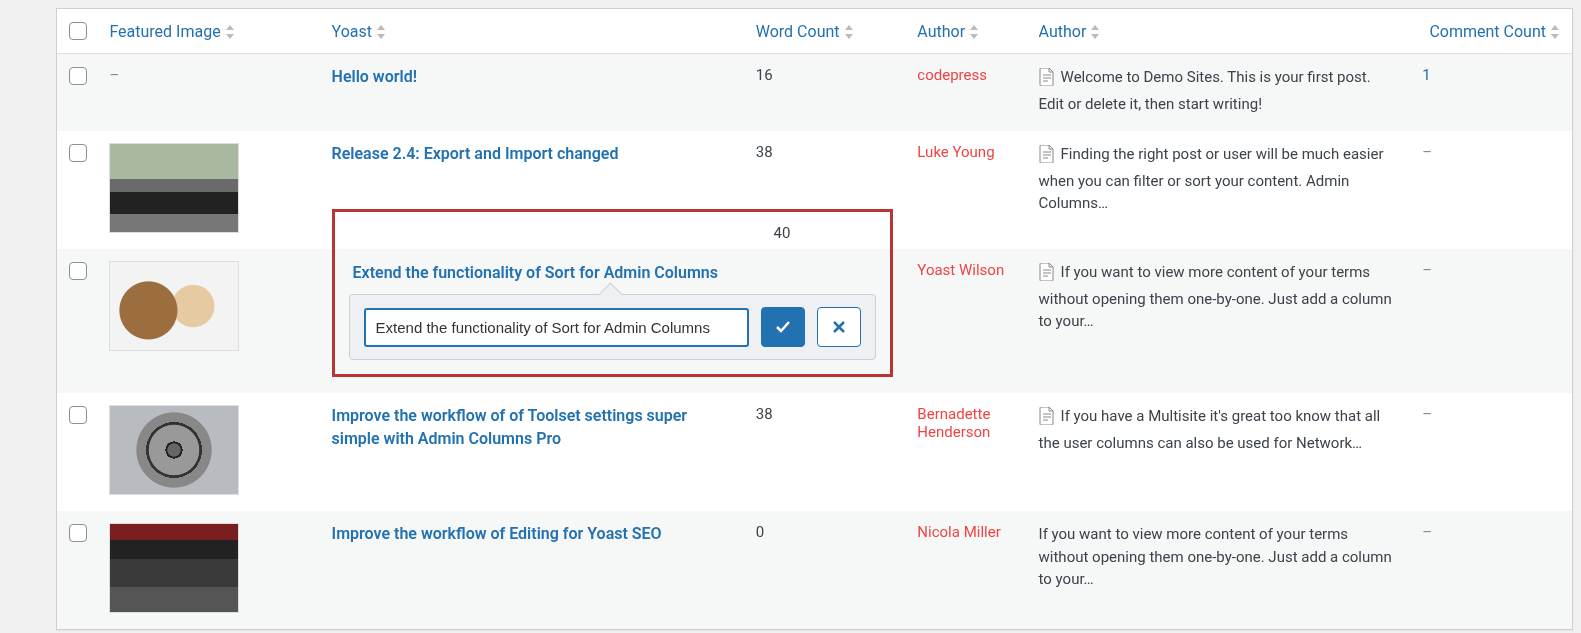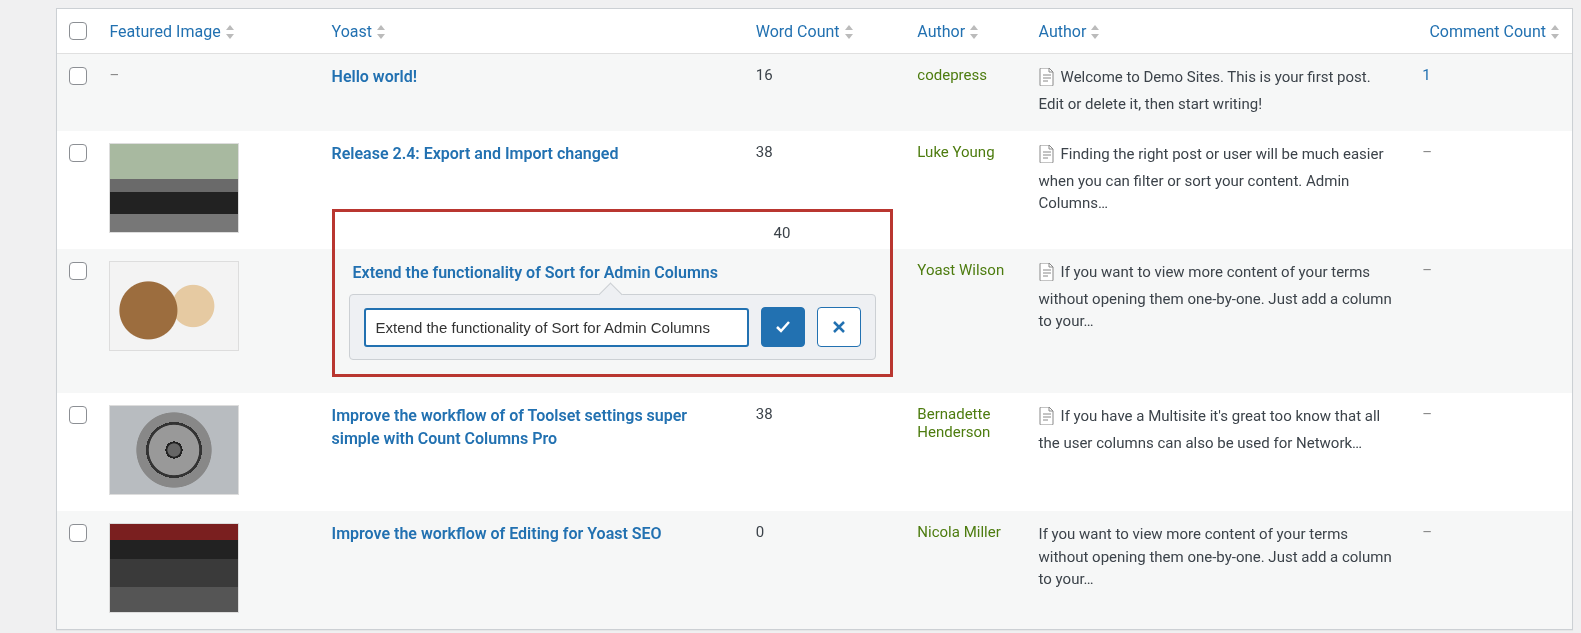--- a/index.html
+++ b/index.html
@@ -53,21 +53,21 @@
 }
 .thumb {
   width: 130px; height: 90px;
   background: #d8d8d8;
   display:block;
   border:1px solid #ddd;
   position:relative;
   overflow:hidden;
 }
 .title-link { color: #2271b1; font-weight: 600; font-size: 16px; text-decoration: none; line-height:1.4; display:inline-block;}
-.author-link { color:#4d7c0f; text-decoration:none; }
+.author-link { color:#ef4444; text-decoration:none; }
 .cc-link { color:#2271b1; text-decoration:none; }
 .dash { color:#888; }
 .excerpt { line-height:1.5; }
 .page-icon {
   display:inline-block;
   vertical-align: top;
   margin-right:6px;
   margin-top:2px;
 }
 input[type=checkbox]{
@@ -247,21 +247,21 @@
                 <line x1="4" y1="10" x2="12" y2="10" stroke="#888"></line>
                 <line x1="4" y1="13" x2="9" y2="13" stroke="#888"></line>
               </svg></span><span>If you want to view more content of your terms without opening them one-by-one. Just add a column to your…</span></td>
           <td style="text-align: left;"><span class="dash">–</span></td>
         </tr>
         <tr>
           <td class="check-col"><input type="checkbox" style=""></td>
           <td>
             <span class="thumb wheel"></span>
           </td>
-          <td><a href="#" class="title-link">Improve the workflow of of Toolset settings super simple with Count Columns Pro</a></td>
+          <td><a href="#" class="title-link">Improve the workflow of of Toolset settings super simple with Admin Columns Pro</a></td>
           <td><span>38</span></td>
           <td><a href="#" class="author-link">Bernadette Henderson</a></td>
           <td class="excerpt"><span class="page-icon"><svg width="16" height="18" viewBox="0 0 16 18">
                 <path d="M2 0h8l4 4v13a1 1 0 0 1-1 1H2a1 1 0 0 1-1-1V1a1 1 0 0 1 1-1z" fill="#fff" stroke="#888"></path>
                 <path d="M10 0v4h4" fill="none" stroke="#888"></path>
                 <line x1="4" y1="7" x2="12" y2="7" stroke="#888"></line>
                 <line x1="4" y1="10" x2="12" y2="10" stroke="#888"></line>
                 <line x1="4" y1="13" x2="9" y2="13" stroke="#888"></line>
               </svg></span><span>If you have a Multisite it's great too know that all the user columns can also be used for Network…</span></td>
           <td style="text-align: left;"><span class="dash">–</span></td>

